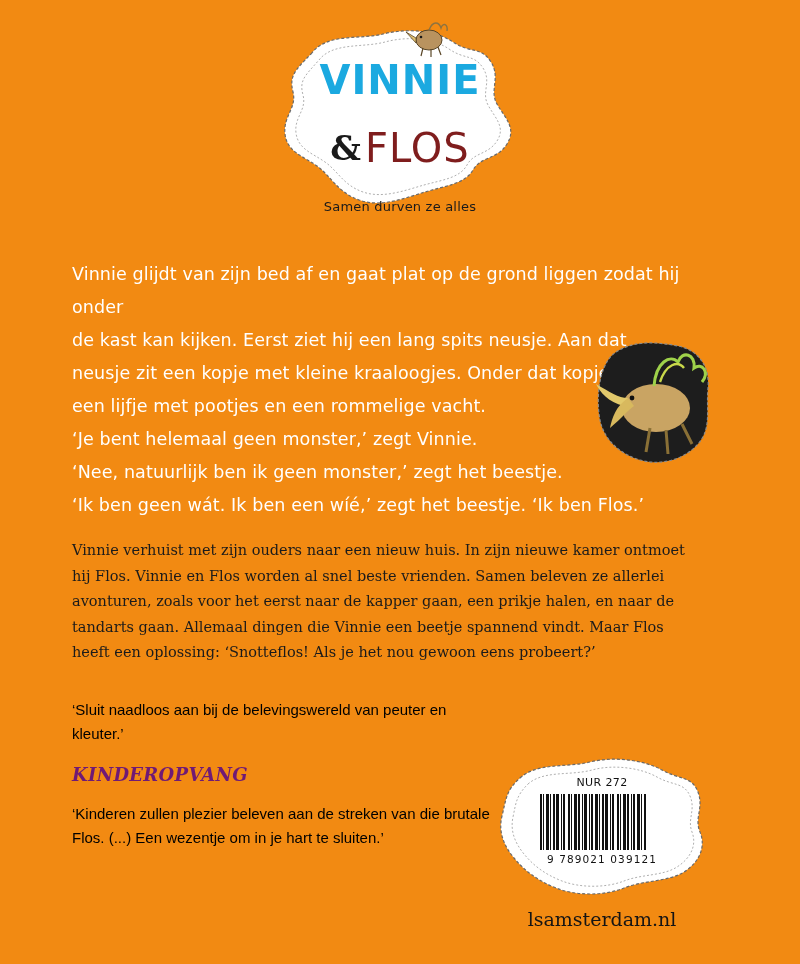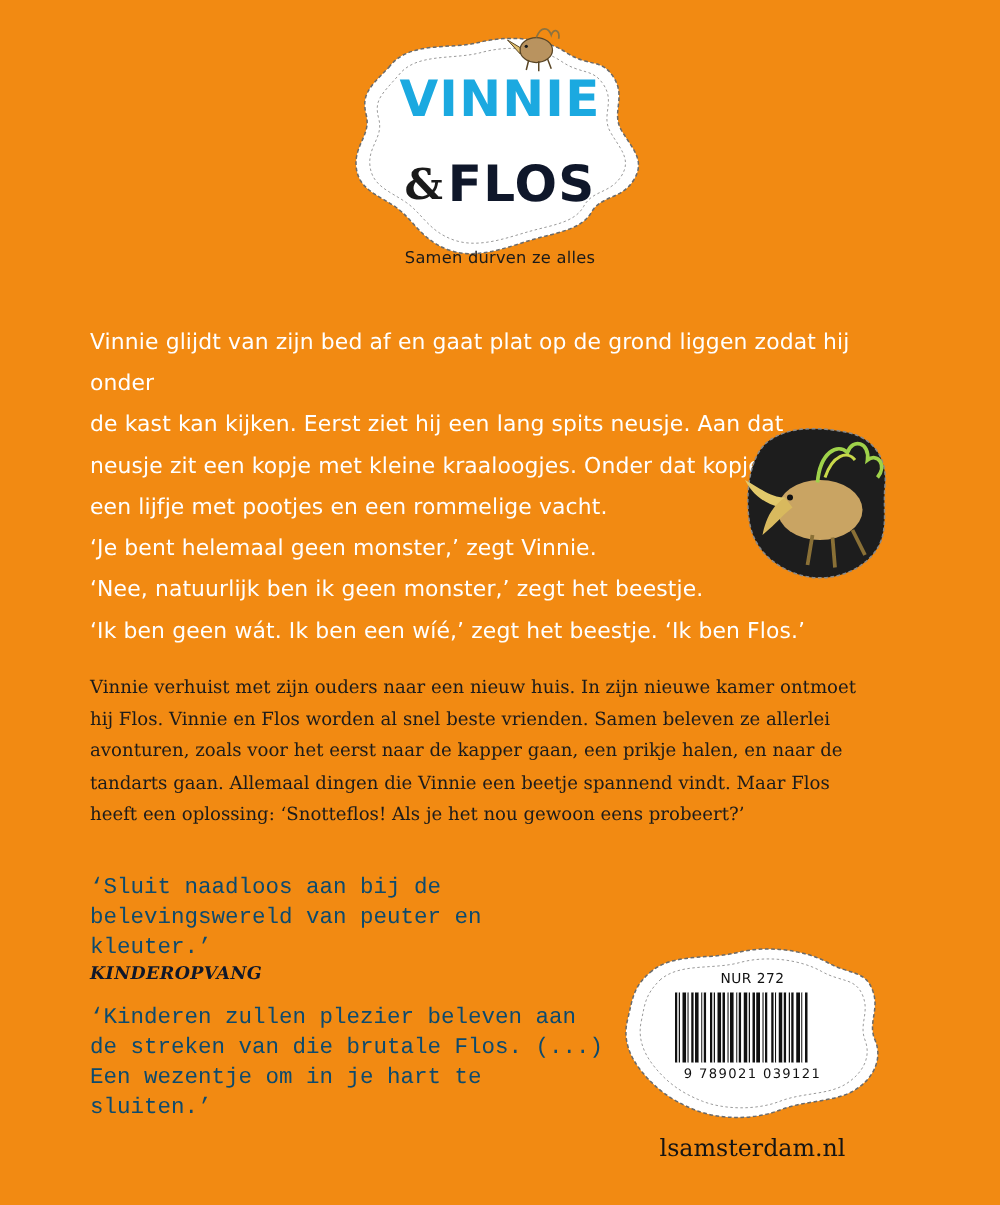--- a/index.html
+++ b/index.html
@@ -65,24 +65,24 @@
   .logo-amp {
     font-family: "DejaVu Serif", serif;
     font-weight: bold;
     font-size: 34px;
     color: #1a1a1a;
     margin-right: 4px;
     line-height: 1;
   }
   .logo-flos {
     font-family: "DejaVu Sans", sans-serif;
-    font-weight: bold;
+    font-weight: normal;
     font-size: 40px;
     letter-spacing: 1px;
-    color: #0f172a;
+    color: #7f1d1d;
     line-height: 1;
     position: relative;
   }
   .logo-tag {
     margin-top: 8px;
     font-family: "DejaVu Sans", sans-serif;
     font-size: 13px;
     color: #1a1a1a;
     letter-spacing: 0.2px;
   }
@@ -133,31 +133,31 @@
 
   
   .quote-block {
     position: absolute;
     left: 72px;
     width: 420px;
   }
   .quote-1 { top: 698px; }
   .quote-2 { top: 802px; }
   .quote-text {
-    color: #0c4a6e;
-    font-family: Liberation Mono, monospace;
-    font-size: 18px;
+    color: #000000;
+    font-family: Liberation Sans, sans-serif;
+    font-size: 15px;
     line-height: 24px;
     margin: 0;
   }
   .quote-src {
-    margin-top: 1px;
-    color: #0f172a;
+    margin-top: 18px;
+    color: #701a75;
     font-family: "DejaVu Serif", serif;
-    font-size: 14px;
+    font-size: 18px;
     font-weight: bold;
     letter-spacing: 0.3px;
   }
   .quote-src.italic { font-style: italic; }
 
   
   .barcode-blob {
     position: absolute;
     left: 494px;
     top: 752px;

